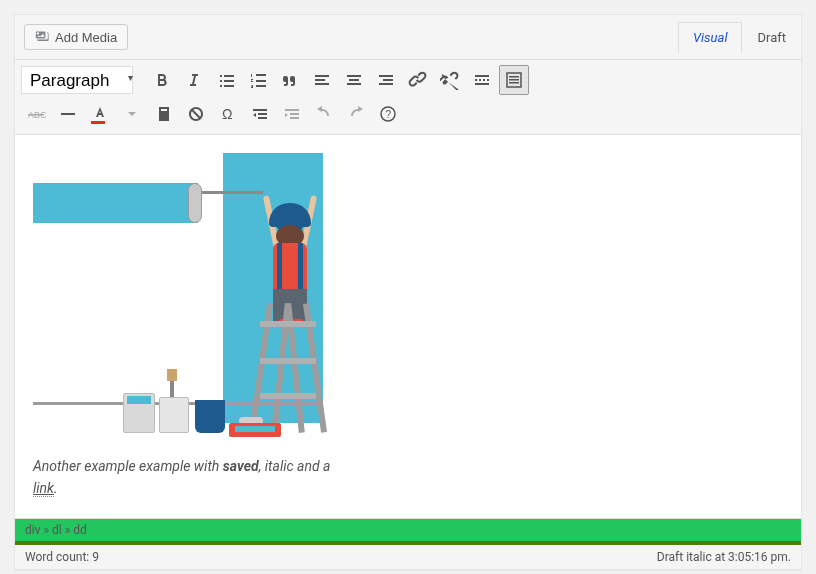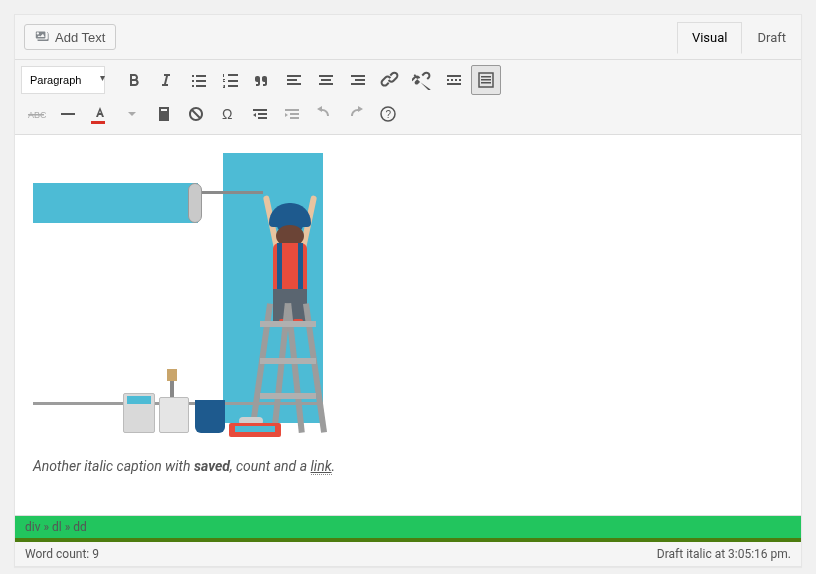--- a/index.html
+++ b/index.html
@@ -3,24 +3,24 @@
 <meta charset="utf-8">
 <style>
 * { box-sizing: border-box; margin: 0; padding: 0; }
 body { font-family: -apple-system, BlinkMacSystemFont, "Segoe UI", Roboto, sans-serif; font-size: 13px; color: #32373c; background: #f1f1f1; width: 816px; height: 574px; overflow: hidden; }
 .editor-container { background: #fff; margin: 14px; border: 1px solid #e5e5e5; box-shadow: 0 1px 1px rgba(0,0,0,0.04); }
 .top-bar { display: flex; align-items: center; justify-content: space-between; padding: 0; background: #f5f5f5; border-bottom: 1px solid #ddd; }
 .add-media-btn { display: inline-flex; align-items: center; gap: 4px; background: #f7f7f7; border: 1px solid #ccc; border-radius: 3px; padding: 4px 10px; margin: 9px; font-size: 13px; color: #555; cursor: pointer; }
 .add-media-btn svg { width: 16px; height: 16px; fill: #82878c; }
 .tabs { display: flex; }
 .tab { padding: 7px 14px; font-size: 13px; color: #555; cursor: pointer; border: 1px solid transparent; }
-.tab.active { background: #f5f5f5; border: 1px solid #ddd; border-bottom-color: #f5f5f5; margin-bottom: -1px; color: #000000; }
+.tab.active { background: #f5f5f5; border: 1px solid #ddd; border-bottom-color: #f5f5f5; margin-bottom: -1px; color: #1d4ed8; font-style: italic; }
 .toolbar { background: #f5f5f5; border-bottom: 1px solid #ddd; padding: 3px 6px; }
 .toolbar-row { display: flex; align-items: center; gap: 2px; padding: 2px 0; flex-wrap: wrap; }
-.format-select { height: 28px; border: 1px solid #ddd; background: #fff; font-size: 11px; padding: 0 22px 0 8px; margin-right: 6px; appearance: none; position: relative; }
+.format-select { height: 28px; border: 1px solid #ddd; background: #fff; font-size: 17px; padding: 0 22px 0 8px; margin-right: 6px; appearance: none; position: relative; }
 .format-wrap { position: relative; display: inline-block; margin-right: 6px; }
 .format-wrap::after { content: "▾"; position: absolute; right: 6px; top: 6px; font-size: 10px; color: #555; pointer-events: none; }
 .tb-btn { width: 30px; height: 30px; border: 1px solid transparent; background: transparent; display: inline-flex; align-items: center; justify-content: center; cursor: pointer; border-radius: 2px; color: #555; }
 .tb-btn.active { background: #e5e5e5; border-color: #999; }
 .tb-btn svg { width: 20px; height: 20px; fill: #555; }
 .tb-btn.dim svg { fill: #aaa; }
 .content-area { min-height: 380px; padding: 18px; background: #fff; position: relative; }
 .illustration { width: 300px; height: 290px; position: relative; margin-bottom: 12px; }
 .caption { font-style: italic; color: #555; font-size: 14px; line-height: 1.6; max-width: 320px; }
 .caption .bold { font-weight: bold; }
@@ -69,21 +69,21 @@
 </style>
 </head>
 <body>
 
 <div class="editor-container">
   <div class="top-bar">
     <button class="add-media-btn">
       <svg viewBox="0 0 20 20">
           <path d="M13 11V4c0-.55-.45-1-1-1H2c-.55 0-1 .45-1 1v7c0 .55.45 1 1 1h10c.55 0 1-.45 1-1zM5 5.5C5 6.33 4.33 7 3.5 7S2 6.33 2 5.5 2.67 4 3.5 4 5 4.67 5 5.5zM3 10l2-2 1.5 1.5L10 6l2 4H3zm13-6v8c0 .55-.45 1-1 1H3v1c0 .55.45 1 1 1h12c.55 0 1-.45 1-1V6c0-.55-.45-1-1-1h-1V4z"></path>
         </svg>
-      <span>Add Text</span>
+      <span>Add Media</span>
     </button>
     <div class="tabs">
       <div class="tab active">Visual</div>
       <div class="tab">Draft</div>
     </div>
   </div>
 
   <div class="toolbar">
     <div class="toolbar-row">
       <div class="format-wrap">
@@ -252,21 +252,21 @@
       <div class="ill-bucket ill-b2"></div>
       <div class="ill-brush">
           <div class="bristle"></div>
           <div class="handle"></div>
         </div>
       <div class="ill-bucket ill-b3"></div>
       <div class="ill-tray-roller"></div>
       <div class="ill-tray"></div>
     </div>
     <div class="caption">
-      <span>Another italic caption with </span><span class="bold">saved</span><span>, count and a </span><span class="link">link</span><span>.</span>
+      <span>Another example example with </span><span class="bold">saved</span><span>, italic and a </span><span class="link">link</span><span>.</span>
     </div>
   </div>
 
   <div class="path-bar">div » dl » dd</div>
   <div class="status-bar">
     <span>Word count: 9</span>
     <span>Draft italic at 3:05:16 pm.</span>
   </div>
 </div>
 

